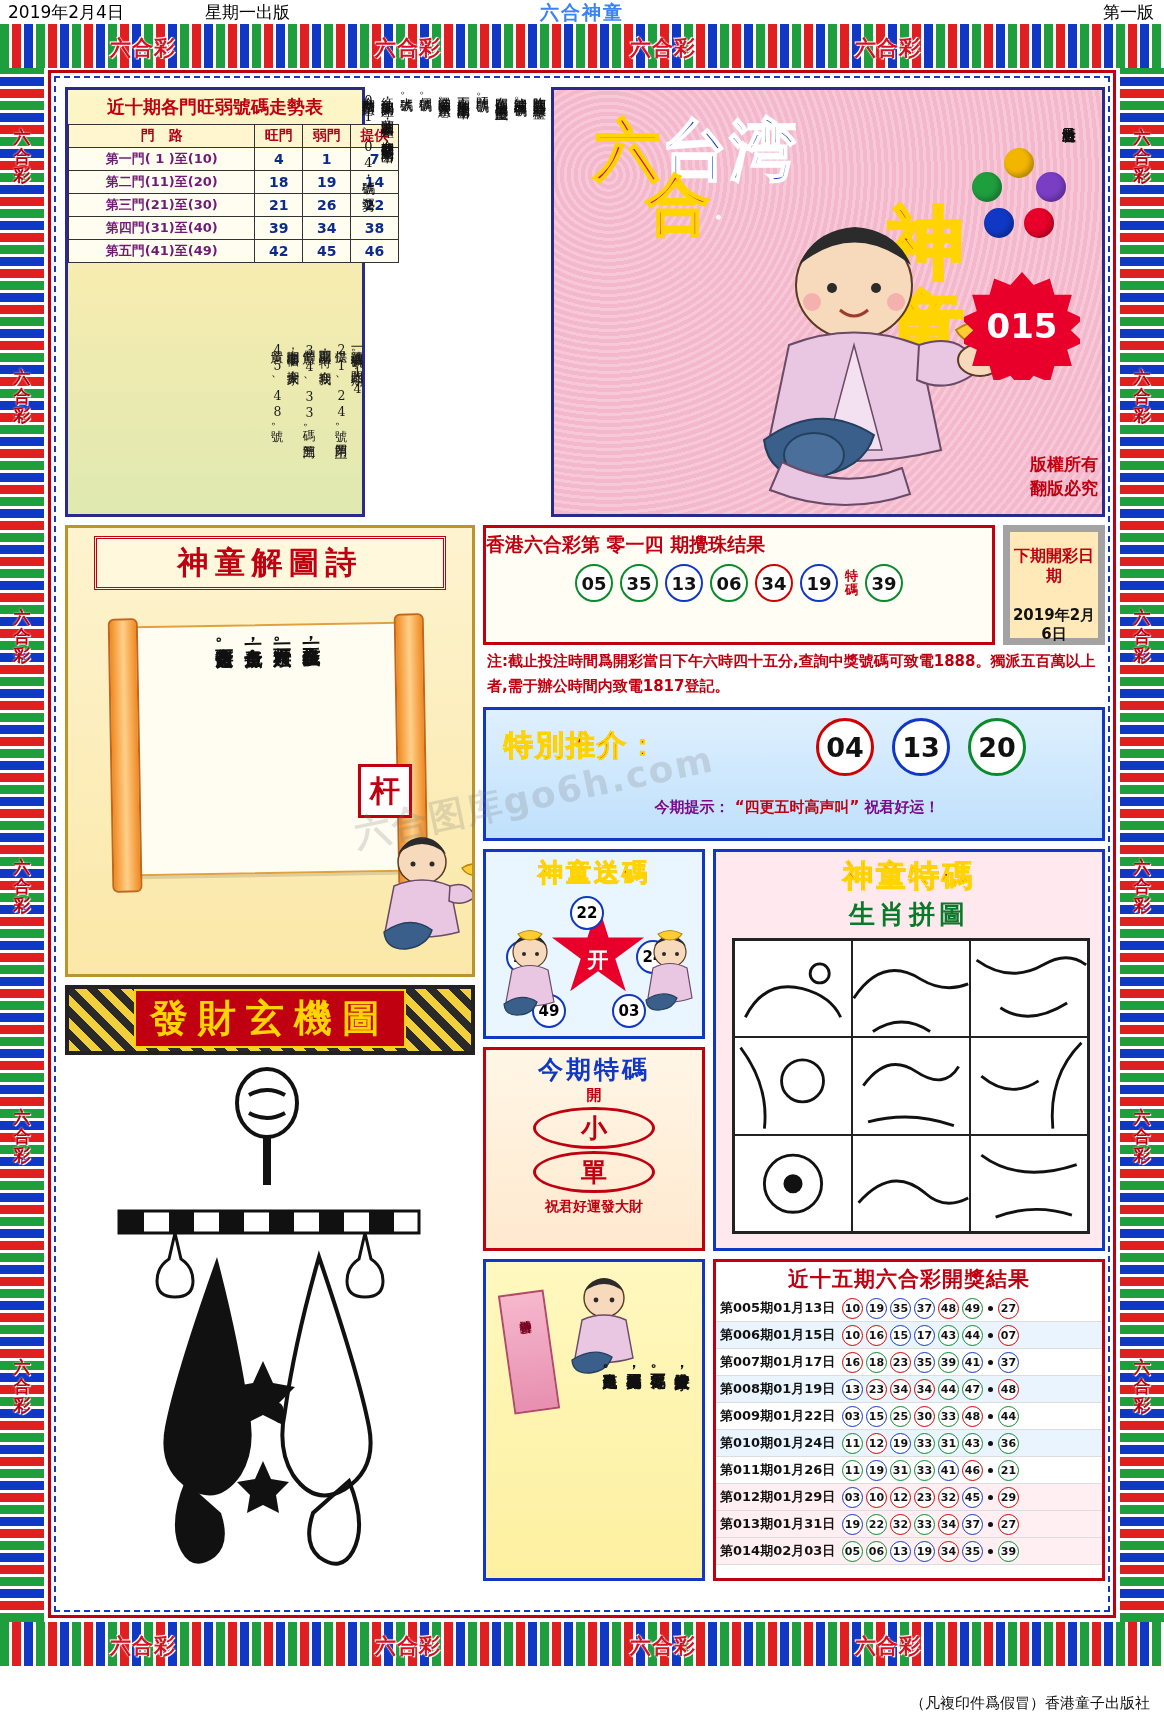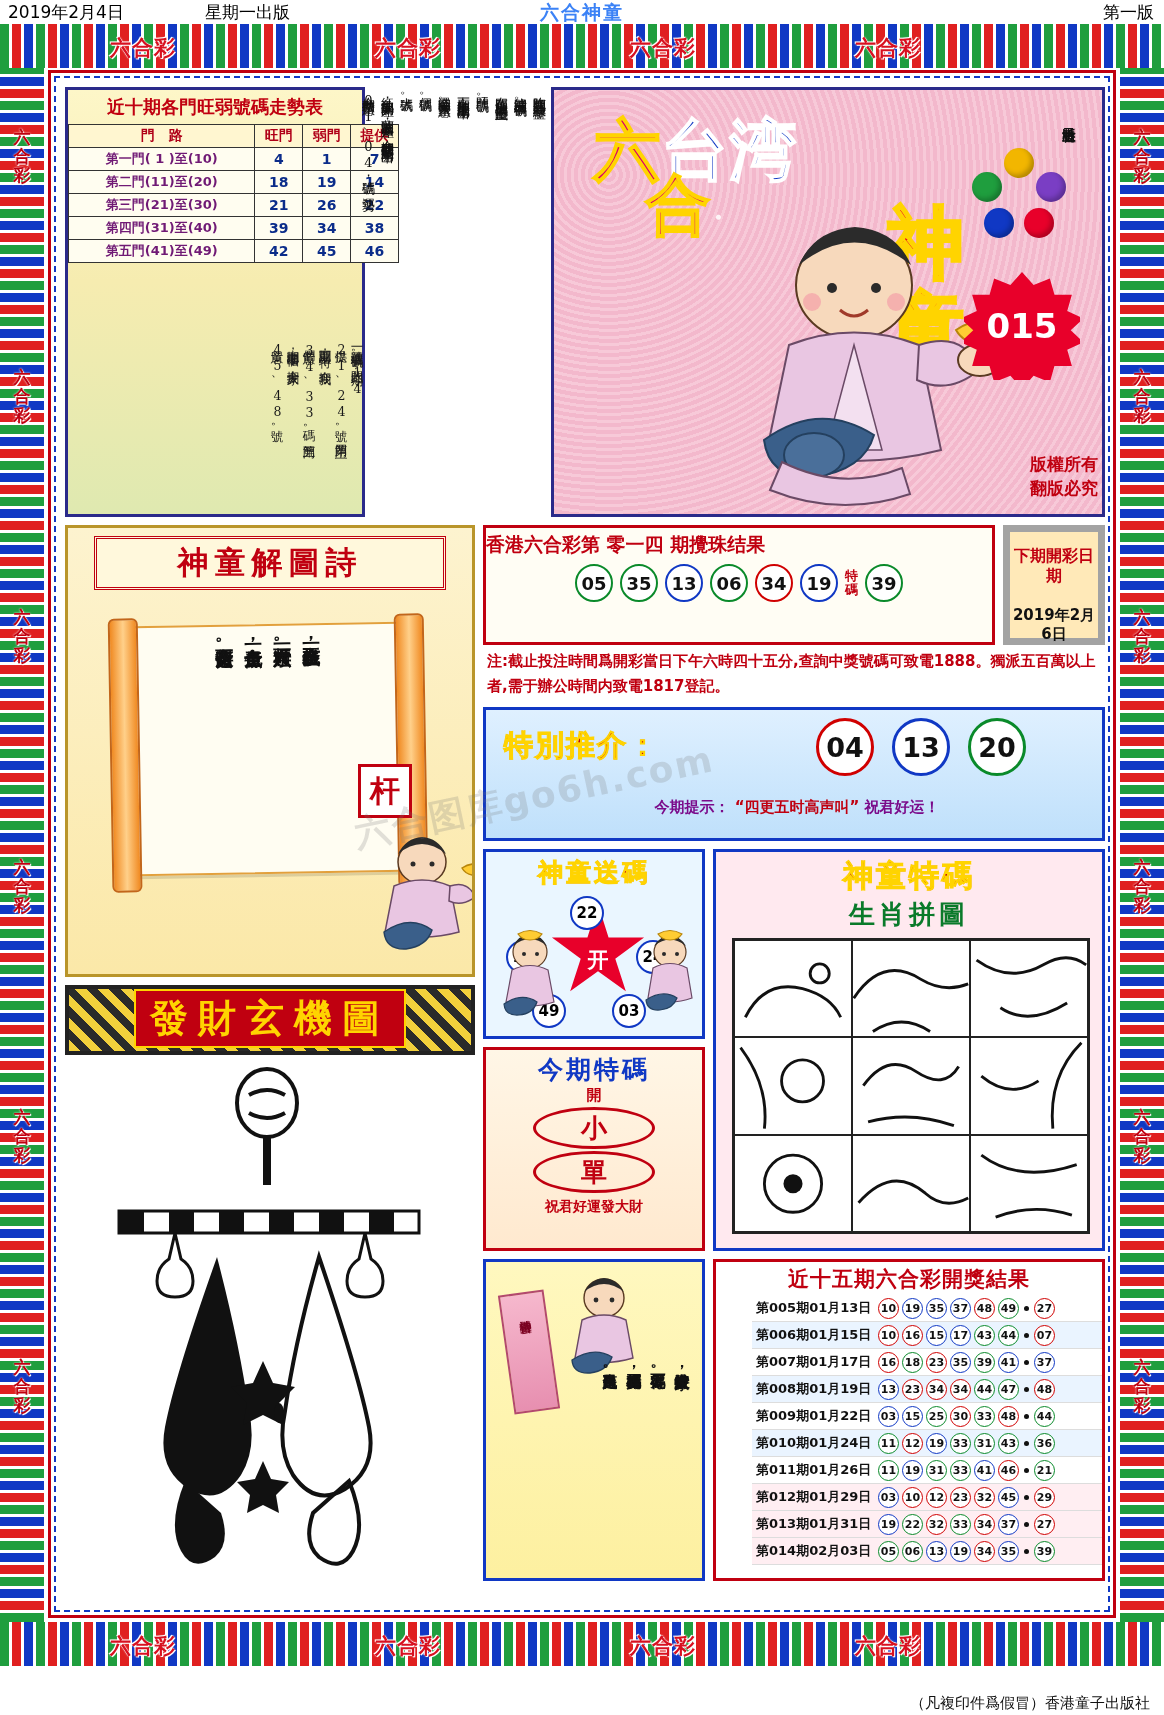--- a/index.html
+++ b/index.html
@@ -360,21 +360,20 @@
   }
   #histBox .t {
     text-align: center; color: #c00010; font-weight: bold; font-size: 21px;
     padding: 3px 0 2px; letter-spacing: 1px;
     font-family: "DejaVu Serif","Liberation Serif",serif;
   }
   .histrow {
     display: flex; align-items: center; height: 27px; padding: 0 4px;
     font-size: 13px; font-weight: bold; color: #111;
     border-bottom: 1px solid #ddd;
-    margin-left: 36px;
   }
   .histrow .lbl { width: 122px; color: #111; }
   .histrow .nums { display: flex; gap: 3px; align-items: center; }
   .sb {
     width: 21px; height: 21px; border-radius: 50%; border: 1px solid #1038c4;
     font-size: 11px; display: flex; align-items: center; justify-content: center;
     background: #fff;
   }
   .sb.red { border-color: #d00000; }
   .sb.green { border-color: #0a8a2a; }

